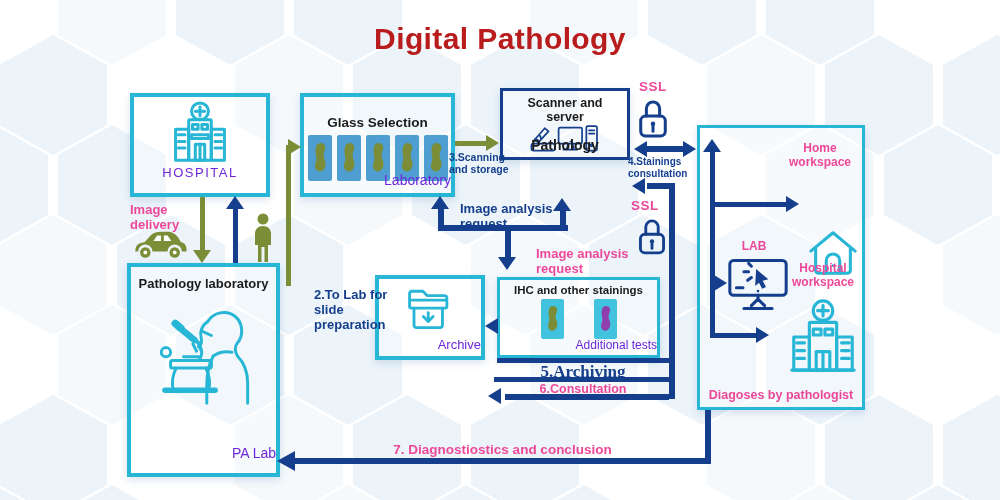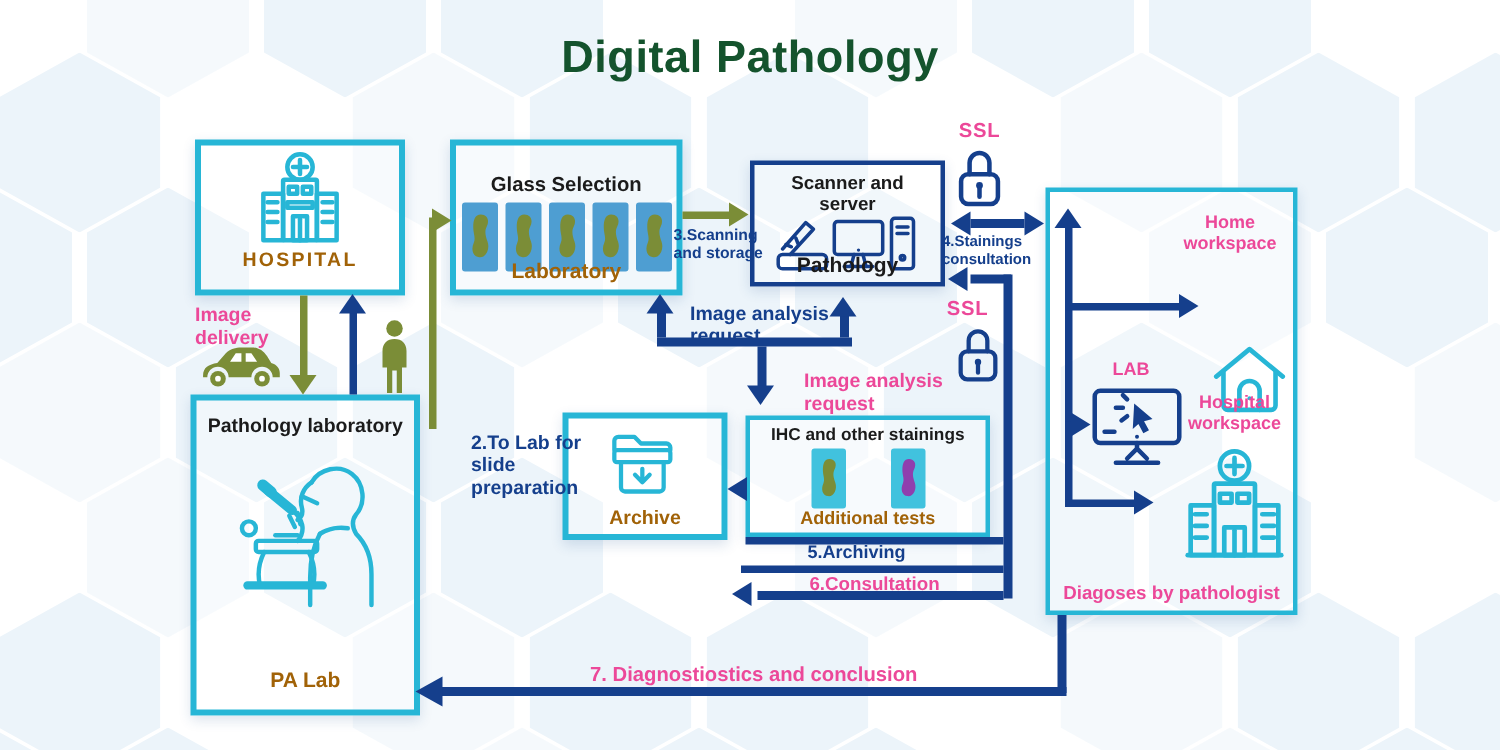--- a/index.html
+++ b/index.html
@@ -17,34 +17,34 @@
           box-shadow:0 3px 8px rgba(30,80,140,.16); display:flex; flex-direction:column;
           align-items:center; }
   .node.navy { border-color:#153f8c; border-width:3px; }
   .node.thin { border-width:3px; }
 
   .lbl { position:absolute; font-weight:700; color:#ec4899; line-height:1.16; }
   .lbl.blue { color:#153f8c; }
   .lbl.ctr  { text-align:center; }
 
   .in-title { font-weight:700; color:#1b1b1b; text-align:center; }
-  .in-cyan  { font-weight:700; color:#a16207; text-align:center; }
+  .in-cyan  { font-weight:400; color:#6d28d9; text-align:right; }
 
   .line { position:absolute; background:var(--c,#153f8c); }
   .olivec { --c:#7b8d37; }
   .bluec  { --c:#153f8c; }
   .ah { position:absolute; width:0; height:0; }
   .ah-right { border-top:8px solid transparent; border-bottom:8px solid transparent; border-left:13px solid var(--c,#153f8c); }
   .ah-left  { border-top:8px solid transparent; border-bottom:8px solid transparent; border-right:13px solid var(--c,#153f8c); }
   .ah-up    { border-left:9px solid transparent; border-right:9px solid transparent; border-bottom:13px solid var(--c,#153f8c); }
   .ah-down  { border-left:9px solid transparent; border-right:9px solid transparent; border-top:13px solid var(--c,#153f8c); }
   .ah-left.big { border-top-width:10px; border-bottom-width:10px; border-right-width:18px; }
 
   #page-title { position:absolute; top:22px; left:0; width:100%; text-align:center;
-    font-size:30px; font-weight:800; color:#14532d; letter-spacing:.4px; }
+    font-size:30px; font-weight:800; color:#b91c1c; letter-spacing:.4px; }
 
   svg .st { stroke:#27b6d6; stroke-width:3.2; fill:none; stroke-linecap:round; stroke-linejoin:round; }
   svg .stn { stroke:#153f8c; stroke-width:3.2; fill:none; stroke-linecap:round; stroke-linejoin:round; }
 </style>
 </head>
 <body>
 
 <div id="stage">
   <div id="hexbg">
       <div class="hex" style="left: -60px; top: -55px; opacity: 0;"></div>
@@ -172,21 +172,21 @@
         <div style="width:24px;height:46px;background:#4e9ed2;border-radius:2px;"><svg width="24" height="46" viewBox="0 0 24 46">
               <path fill="#7b8d37" d="M12.5 8 C17 8 18.5 12 16.5 16 C15 19 15.5 22 17 26 C18.8 31 16 37 11.5 36.5 C7 36 6 31 7.8 27 C9.3 23.5 7.5 21 7.5 16.5 C7.5 11.5 8.8 8 12.5 8 Z"></path>
             </svg></div>
         <div style="width:24px;height:46px;background:#4e9ed2;border-radius:2px;"><svg width="24" height="46" viewBox="0 0 24 46">
               <path fill="#7b8d37" d="M12.5 8 C17 8 18.5 12 16.5 16 C15 19 15.5 22 17 26 C18.8 31 16 37 11.5 36.5 C7 36 6 31 7.8 27 C9.3 23.5 7.5 21 7.5 16.5 C7.5 11.5 8.8 8 12.5 8 Z"></path>
             </svg></div>
       </div>
       <div class="in-cyan" style="font-size:14px;position:absolute;bottom:5px;left:0;width:100%;">Laboratory</div>
     </div>
 
-    <div class="node navy" style="left:500px;top:107px;width:130px;height:84px;align-items:center;">
+    <div class="node navy" style="left:500px;top:88px;width:130px;height:72px;align-items:center;">
       <div class="in-title" style="font-size:12.5px;margin-top:5px;width:100px;">Scanner and server</div>
       <svg width="112" height="48" viewBox="0 0 132 60" style="margin-top:1px;">
         <g class="stn" stroke-width="3.4">
           <path d="M7 30 L28 6 L35 12 L14 35"></path>
           <rect x="3" y="35" width="44" height="13" rx="4"></rect>
           <path d="M15 28 l-5 -2 M21 25 l-2 -5"></path>
           <rect x="54" y="5" width="44" height="30" rx="3"></rect>
           <circle cx="76" cy="31" r="1.5" fill="#153f8c" stroke="none"></circle>
           <path d="M72 35 L69 46 M80 35 L83 46 M63 46 H89"></path>
           <rect x="106" y="2" width="20" height="46" rx="3"></rect>
@@ -280,21 +280,21 @@
         <path d="M18 30 V37" stroke-width="3.2"></path>
       </g>
     </svg>
 
     <div class="lbl" style="left:130px;top:202px;width:64px;font-size:13px;">Image delivery</div>
     <div class="lbl blue" style="left:288px;top:287px;width:84px;font-size:13px;margin-left:26px;">2.To Lab for slide preparation</div>
     <div class="lbl blue" style="left:449px;top:151px;width:62px;font-size:10.5px;">3.Scanning and storage</div>
     <div class="lbl blue ctr" style="left:628px;top:156px;width:52px;font-size:10px;">4.Stainings consultation</div>
     <div class="lbl blue" style="left:460px;top:201px;width:100px;font-size:13px;">Image analysis request</div>
     <div class="lbl" style="left:536px;top:246px;width:115px;font-size:13px;">Image analysis request</div>
-    <div class="lbl blue ctr" style="left:485px;top:362px;width:172px;font-size:12px;">5.Archiving</div>
+    <div class="lbl blue ctr" style="left:497px;top:362px;width:172px;font-size:17px;font-family:Liberation Serif, serif;">5.Archiving</div>
     <div class="lbl ctr" style="left:497px;top:382px;width:172px;font-size:12.5px;">6.Consultation</div>
     <div class="lbl ctr" style="left:330px;top:442px;width:345px;font-size:13.5px;">7. Diagnostiostics and conclusion</div>
 
     <svg width="56" height="36" viewBox="0 0 58 38" style="position:absolute;left:132px;top:225px;">
       <path fill="#7b8d37" d="M3 27 C3 21 7 19 13 18 L19 11 C22 8 26 7 30 7 L37 7 C42 7 45 9 48 13 L51 18 C55 19 57 22 57 25 L57 28 L52 28 A7.5 7.5 0 0 0 37 28 L21 28 A7.5 7.5 0 0 0 6 28 L3 28 Z"></path>
       <path fill="#ffffff" d="M22 17 L26 11 L30 11 L30 17 Z M33 17 L33 11 L37 11 L41 17 Z"></path>
       <circle cx="13.5" cy="29" r="5.5" fill="#7b8d37"></circle>
         <circle cx="13.5" cy="29" r="2" fill="#fff"></circle>
       <circle cx="44.5" cy="29" r="5.5" fill="#7b8d37"></circle>
         <circle cx="44.5" cy="29" r="2" fill="#fff"></circle>

